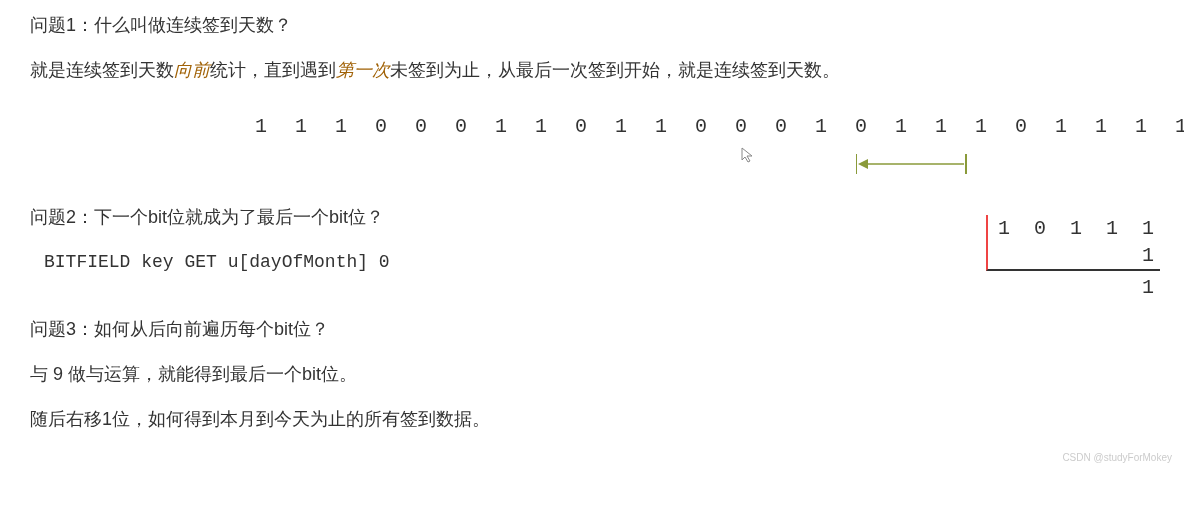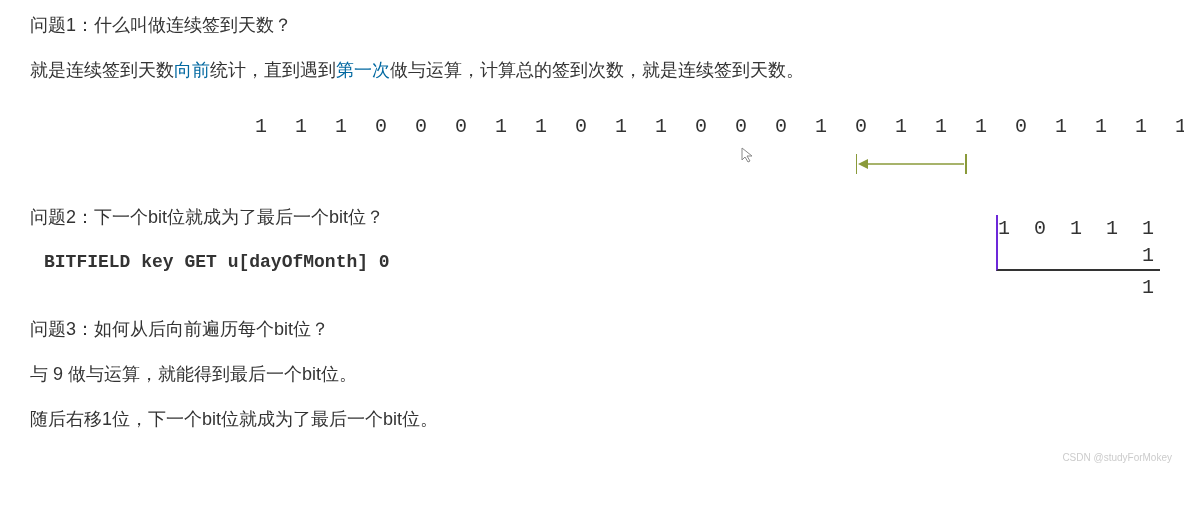--- a/index.html
+++ b/index.html
@@ -8,21 +8,21 @@
       font-size: 18px;
       color: #333;
       padding: 12px 30px 20px 30px;
       background: #fff;
       position: relative;
       width: 1184px;
       line-height: 1.5;
     }
     .block { margin-bottom: 18px; }
     .bold { font-weight: normal; }
-    .red { color: #0369a1; }
+    .red { color: #a16207; font-style: italic; }
     .bits-row {
       font-family: "Courier New", monospace;
       font-size: 20px;
       letter-spacing: 8px;
       padding-left: 225px;
       margin-top: 28px;
       margin-bottom: 8px;
       white-space: nowrap;
     }
     .cursor-row {
@@ -40,52 +40,51 @@
     .arrow-svg {
       position: absolute;
       left: 826px;
       top: 4px;
     }
     .code-line {
       font-family: "Courier New", monospace;
       font-size: 18px;
       margin-left: 14px;
       margin-bottom: 40px;
-      font-weight: bold;
     }
     .side-calc {
       position: absolute;
       right: 24px;
       top: 215px;
       font-family: "Courier New", monospace;
       font-size: 20px;
       text-align: right;
       letter-spacing: 6px;
     }
-    .side-calc .row { border-left: 2px solid #6d28d9; padding-left: 0; line-height: 1.35; }
+    .side-calc .row { border-left: 2px solid #ef4444; padding-left: 10px; line-height: 1.35; }
     .side-calc .divider { border-bottom: 2px solid #333; }
     .side-calc .result { padding-top: 2px; padding-left: 10px; }
     .watermark {
       position: absolute;
       right: 12px;
       bottom: 6px;
       color: #ccc;
       font-size: 10px;
       font-family: sans-serif;
     }
   </style>
 </head>
 <body>
 
 <div class="block">
   <span class="bold">问题1</span><span>：什么叫做连续签到天数？</span>
 </div>
 
 <div class="block">
-  <span>就是连续签到天数</span><span class="red">向前</span><span>统计，直到遇到</span><span class="red">第一次</span><span>做与运算，计算总的签到次数，就是连续签到天数。</span>
+  <span>就是连续签到天数</span><span class="red">向前</span><span>统计，直到遇到</span><span class="red">第一次</span><span>未签到为止，从最后一次签到开始，就是连续签到天数。</span>
 </div>
 
 <div class="bits-row">1 1 1 0 0 0 1 1 0 1 1 0 0 0 1 0 1 1 1 0 1 1 1 1 1 0 1 1 1 1</div>
 
 <div class="cursor-row">
   <span class="cursor-glyph">
     <svg width="14" height="16" viewBox="0 0 14 16">
         <path d="M1 1 L1 13 L4 10 L7 15 L9 14 L6 9 L11 9 Z" fill="none" stroke="#888" stroke-width="1"></path>
       </svg>
   </span>
@@ -101,21 +100,21 @@
   <span class="bold">问题2</span><span>：下一个bit位就成为了最后一个bit位？</span>
 </div>
 
 <div class="code-line">BITFIELD key GET u[dayOfMonth] 0</div>
 
 <div class="block">
   <span class="bold">问题3</span><span>：如何从后向前遍历每个bit位？</span>
 </div>
 
 <div class="block">与 9 做与运算，就能得到最后一个bit位。</div>
-<div class="block">随后右移1位，下一个bit位就成为了最后一个bit位。</div>
+<div class="block">随后右移1位，如何得到本月到今天为止的所有签到数据。</div>
 
 <div class="side-calc">
   <div class="row">1 0 1 1 1</div>
   <div class="row divider">1</div>
   <div class="result">1</div>
 </div>
 
 <div class="watermark">CSDN @studyForMokey</div>
 
 </body></html>

